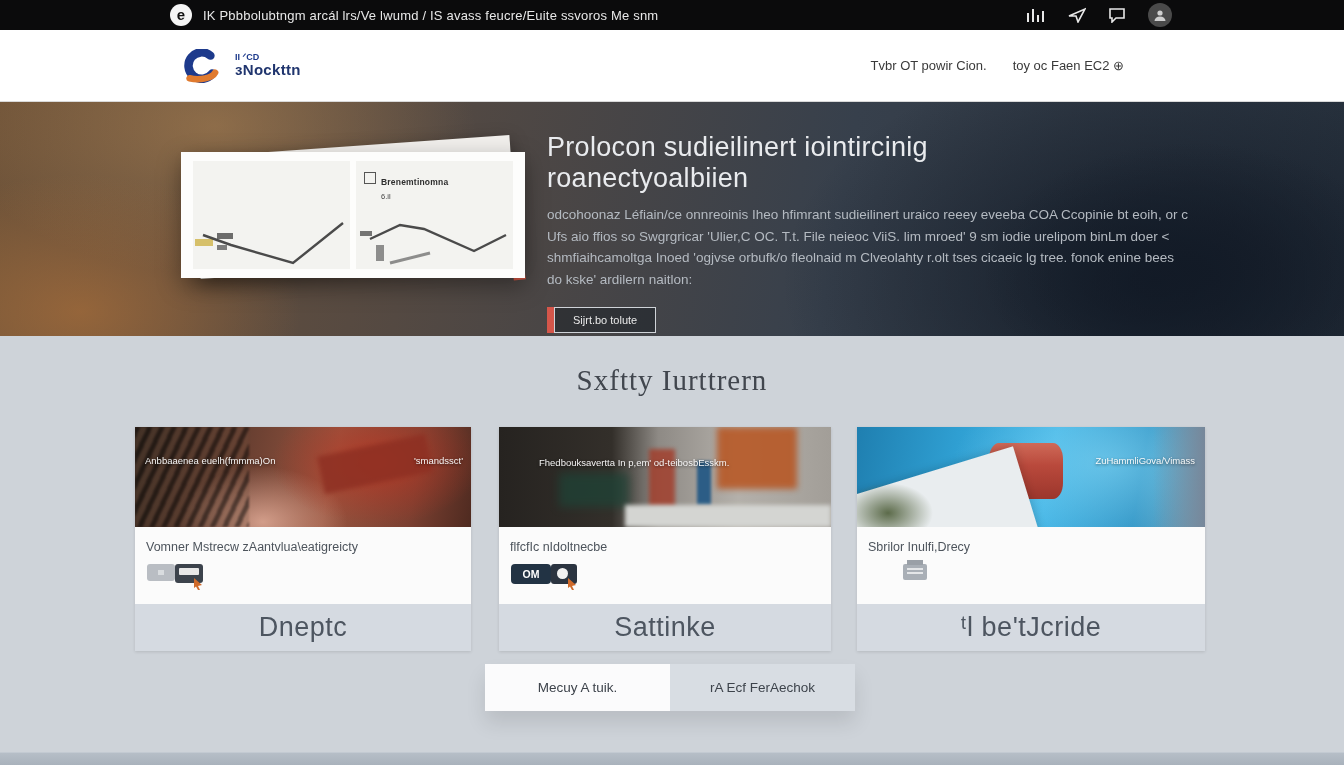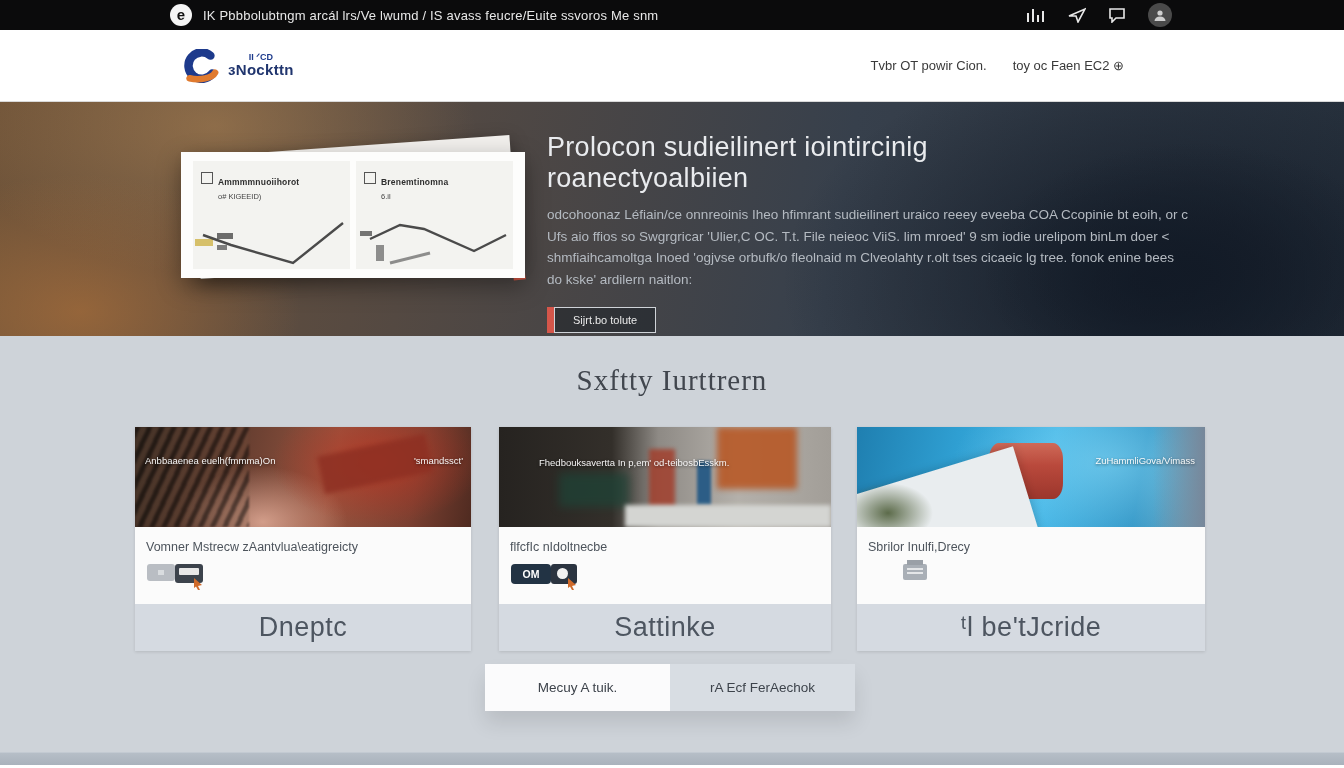--- a/index.html
+++ b/index.html
@@ -15,21 +15,21 @@
   .tb-brand{color:#e8e8e8;font-size:13px;margin-left:11px;letter-spacing:.2px;white-space:nowrap;}
   .tb-icons{margin-left:auto;margin-right:172px;display:flex;align-items:center;gap:22px;}
   .tb-ico svg{display:block;}
   .tb-avatar{width:24px;height:24px;border-radius:50%;background:#4a4a4a;display:flex;
              align-items:center;justify-content:center;}
 
   
   .navbar{position:absolute;left:0;top:30px;width:1344px;height:72px;background:#ffffff;
           border-bottom:1px solid #d9d9d9;display:flex;align-items:center;box-sizing:border-box;}
   .logo{display:flex;align-items:center;margin-left:181px;cursor:pointer;}
-  .logo-text{margin-left:9px;line-height:1.05;text-align:center;}
+  .logo-text{margin-left:16px;line-height:1.05;}
   .logo-l1{display:block;font-size:9px;font-weight:bold;color:#1d3a8c;}
   .logo-l2{display:block;font-size:15px;font-weight:bold;color:#20356e;letter-spacing:.3px;}
   .nav-items{display:flex;gap:22px;margin-left:50px;}
   .nav-item{font-size:13px;color:#3a3a3a;white-space:nowrap;cursor:pointer;}
   .nav-right{margin-left:auto;margin-right:220px;display:flex;gap:26px;}
   .nav-right span{font-size:13px;color:#3a3a3a;white-space:nowrap;cursor:pointer;}
 
   
   .hero{position:absolute;left:0;top:102px;width:1344px;height:238px;overflow:hidden;
     background:
@@ -198,27 +198,20 @@
     </div>
   </nav>
 
   <section class="hero">
     <div class="hero-blob"></div>
 
     <div class="hero-card-back"></div>
     <div class="red-sliver"></div>
     <div class="hero-card">
       <div class="doc">
-        <div class="doc-head">
-          <span class="doc-ico"></span>
-          <span>
-            <span class="doc-title">Ammmmnuoiihorot</span>
-            <div class="doc-sub">o#  KIGEEID)</div>
-          </span>
-        </div>
         <svg width="158" height="62" viewBox="0 0 158 62">
           <rect x="2" y="34" width="18" height="7" fill="#d6c06a"></rect>
           <rect x="24" y="28" width="16" height="6" fill="#4a4a4a" opacity=".8"></rect>
           <rect x="24" y="40" width="10" height="5" fill="#4a4a4a" opacity=".7"></rect>
           <polyline points="10,30 38,40 100,58 150,18" fill="none" stroke="#4a4a4a" stroke-width="2.4"></polyline>
         </svg>
       </div>
       <div class="doc">
         <div class="doc-head">
           <span class="doc-ico"></span>

